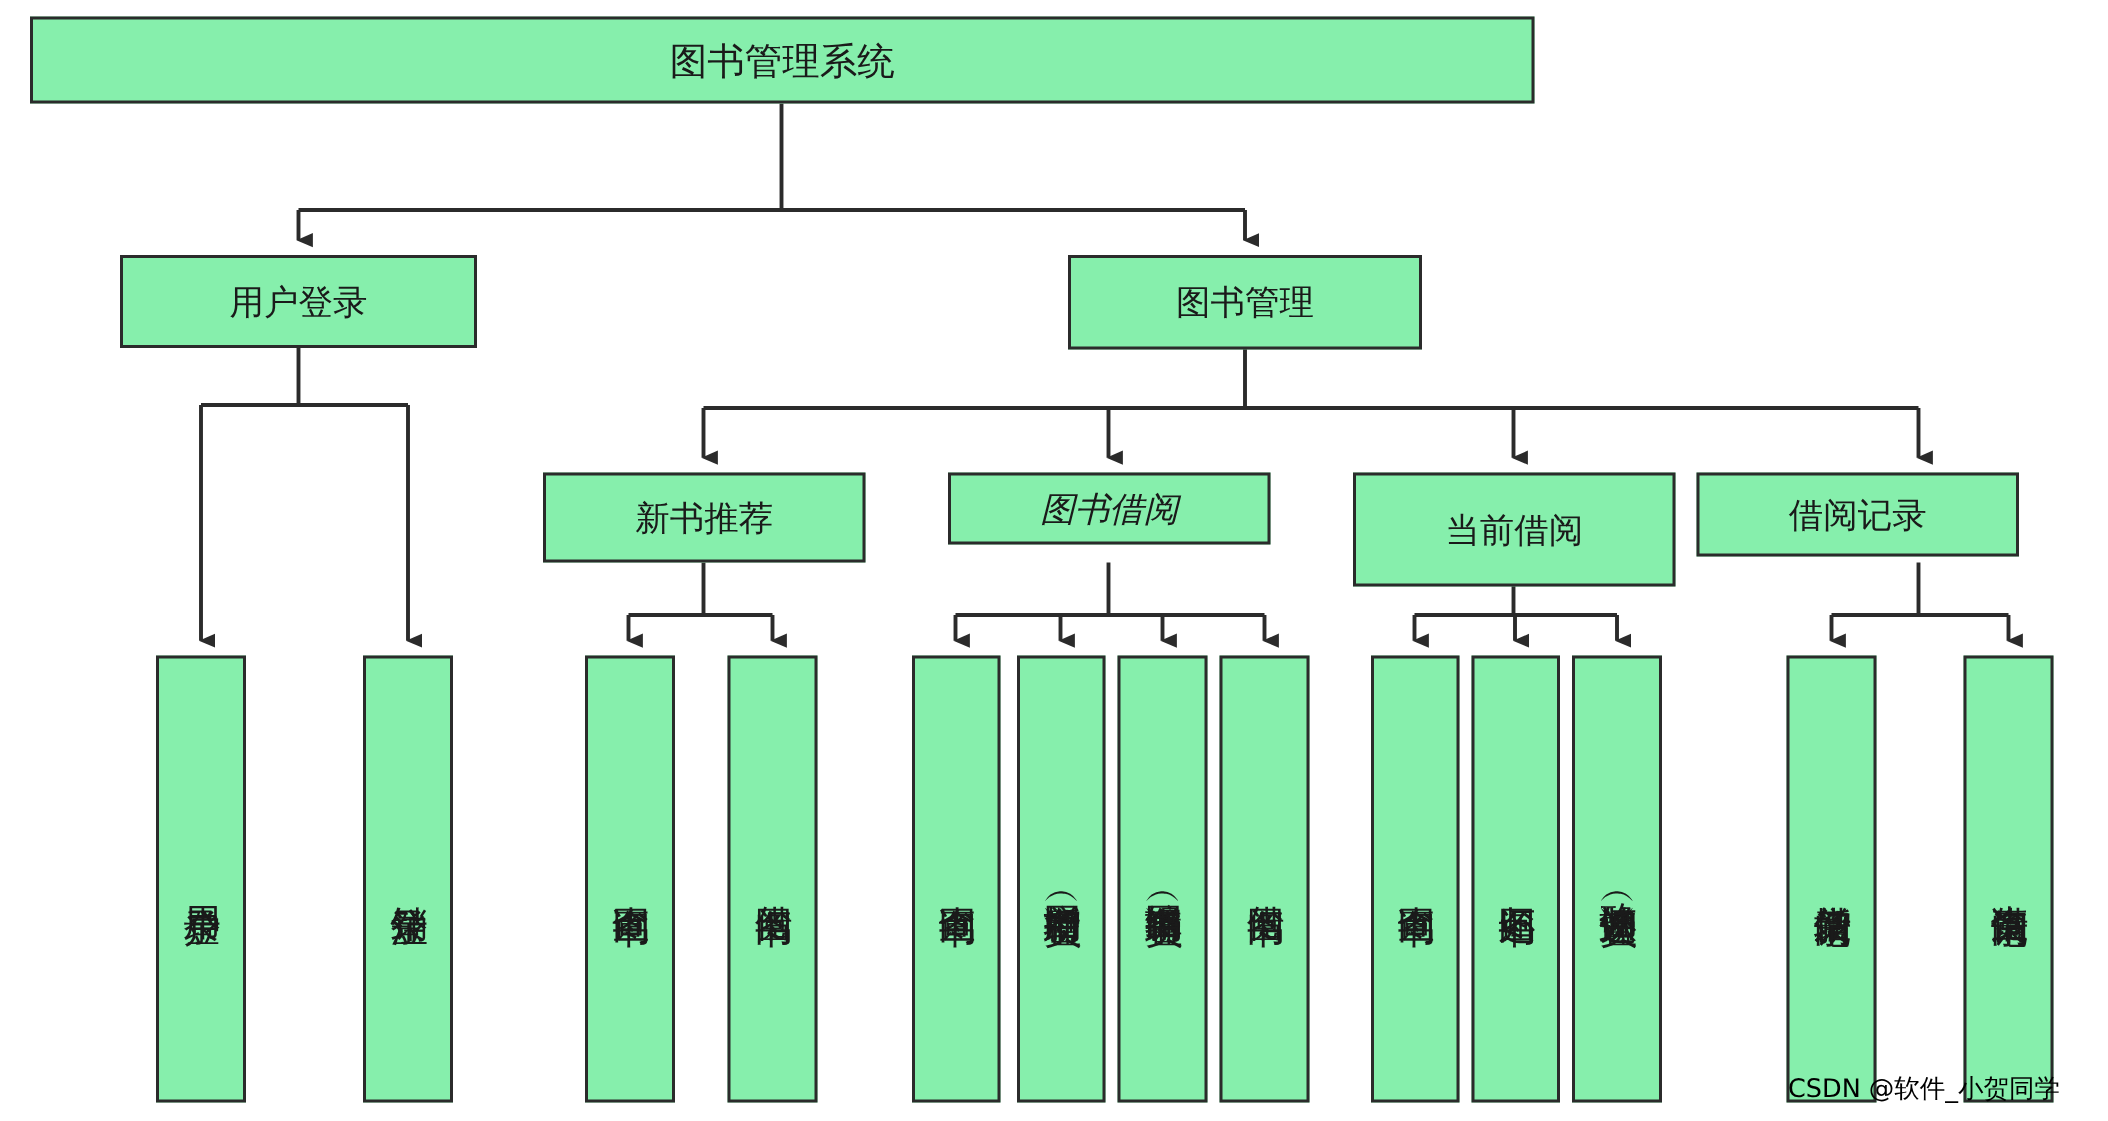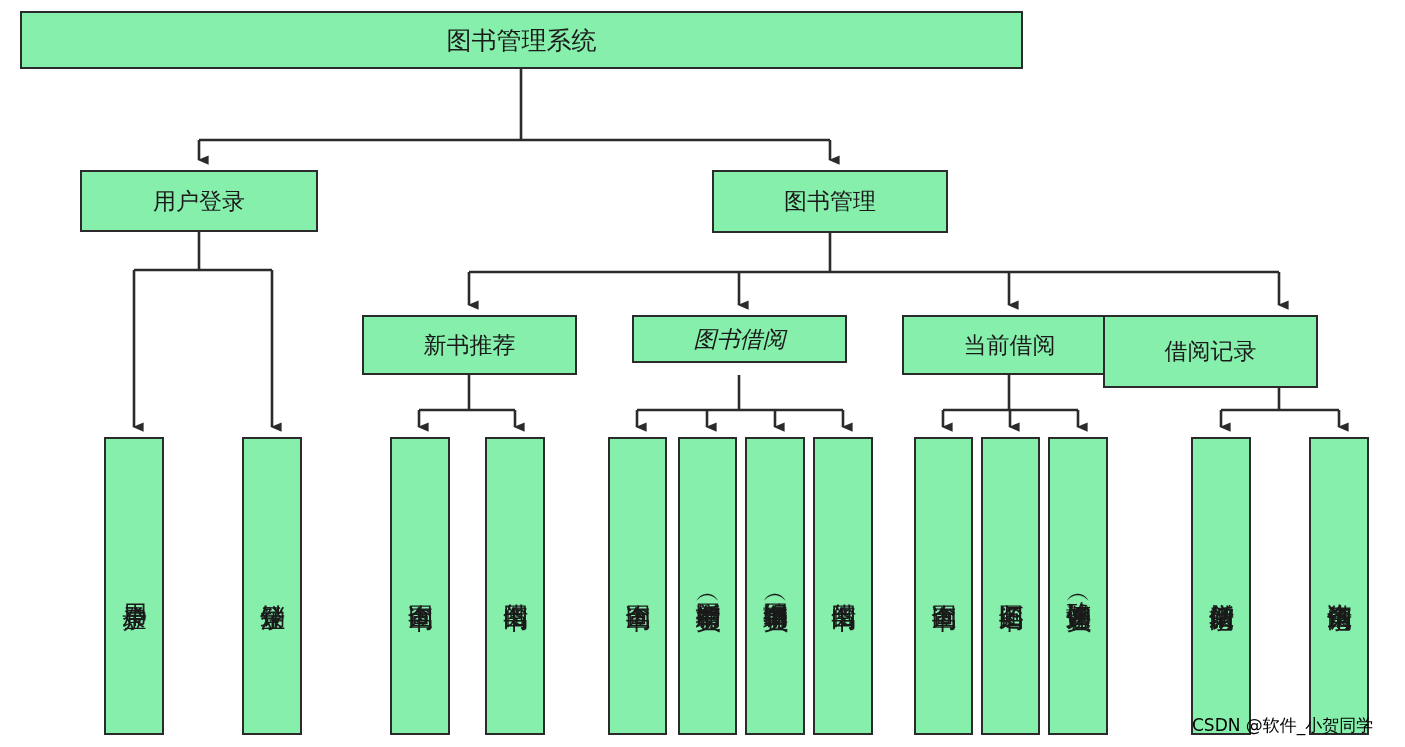--- a/index.html
+++ b/index.html
@@ -132,24 +132,24 @@
   <div class="node level1" style="left:712px; top:170px; width:236px; height:63px;">
     <span>图书管理</span>
   </div>
 
   <div class="node level2" style="left:362px; top:315px; width:215px; height:60px;">
     <span>新书推荐</span>
   </div>
   <div class="node level2" style="left:632px; top:315px; width:215px; height:48px;font-style:italic;">
     <span>图书借阅</span>
   </div>
-  <div class="node level2" style="left:902px; top:315px; width:215px; height:60px;">
+  <div class="node level2" style="left:902px; top:315px; width:215px; height:76px;">
     <span>当前借阅</span>
   </div>
-  <div class="node level2" style="left:1103px; top:315px; width:215px; height:73px;">
+  <div class="node level2" style="left:1131px; top:315px; width:215px; height:56px;">
     <span>借阅记录</span>
   </div>
 
   <div class="node leaf" style="left:104px; top:437px; width:60px; height:298px;">
     <span class="vtext">用户登录</span>
   </div>
   <div class="node leaf" style="left:242px; top:437px; width:60px; height:298px;">
     <span class="vtext">注销登录</span>
   </div>
 

